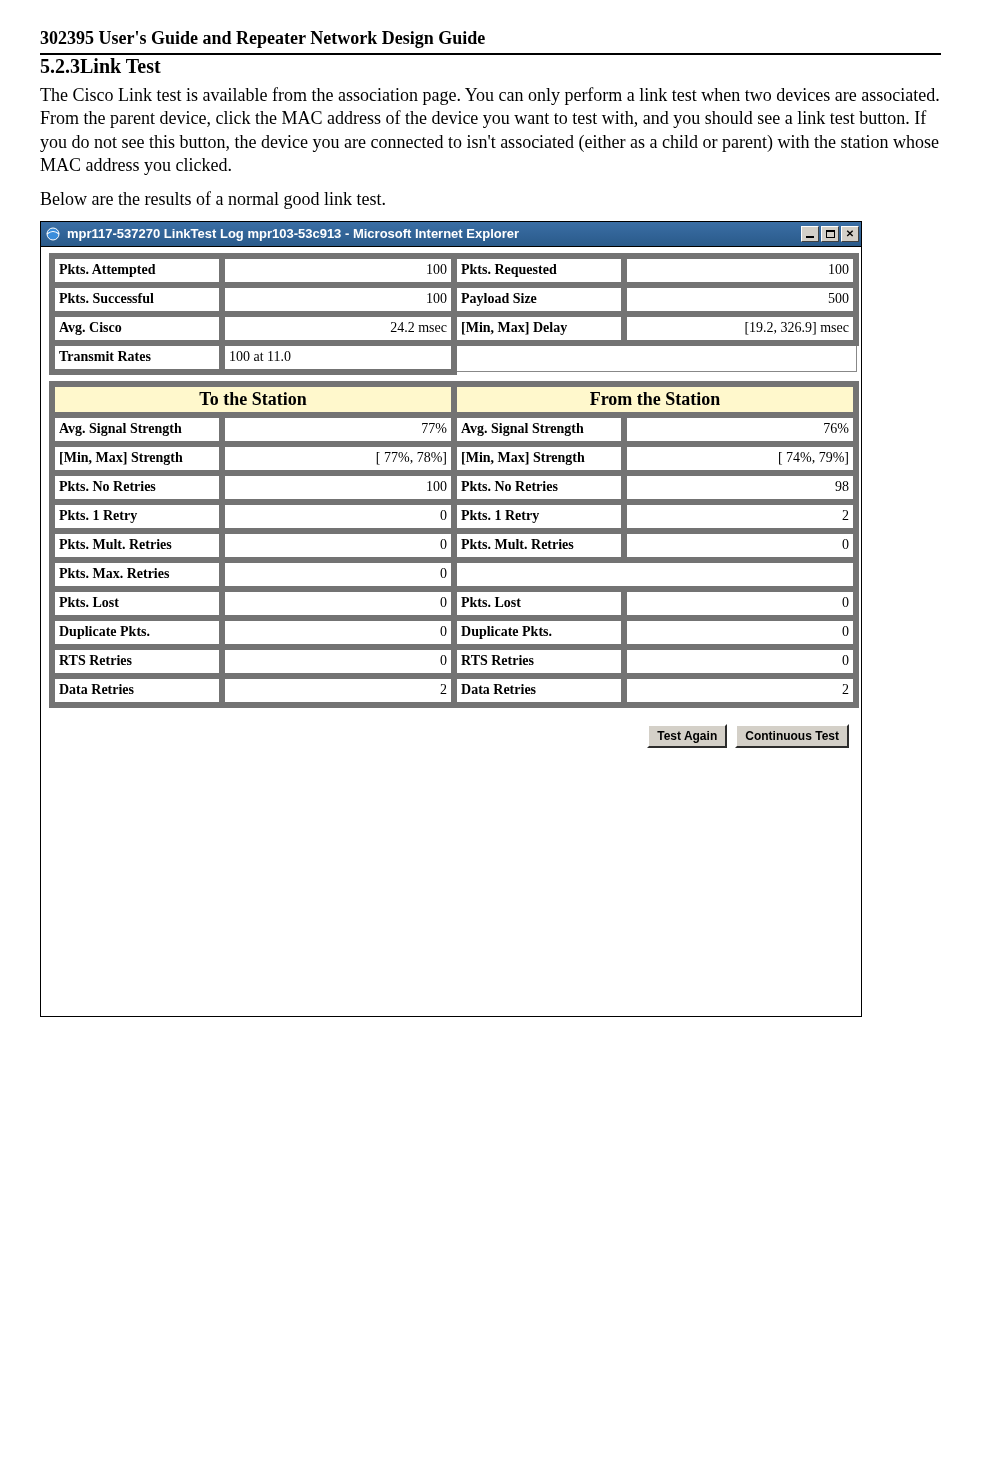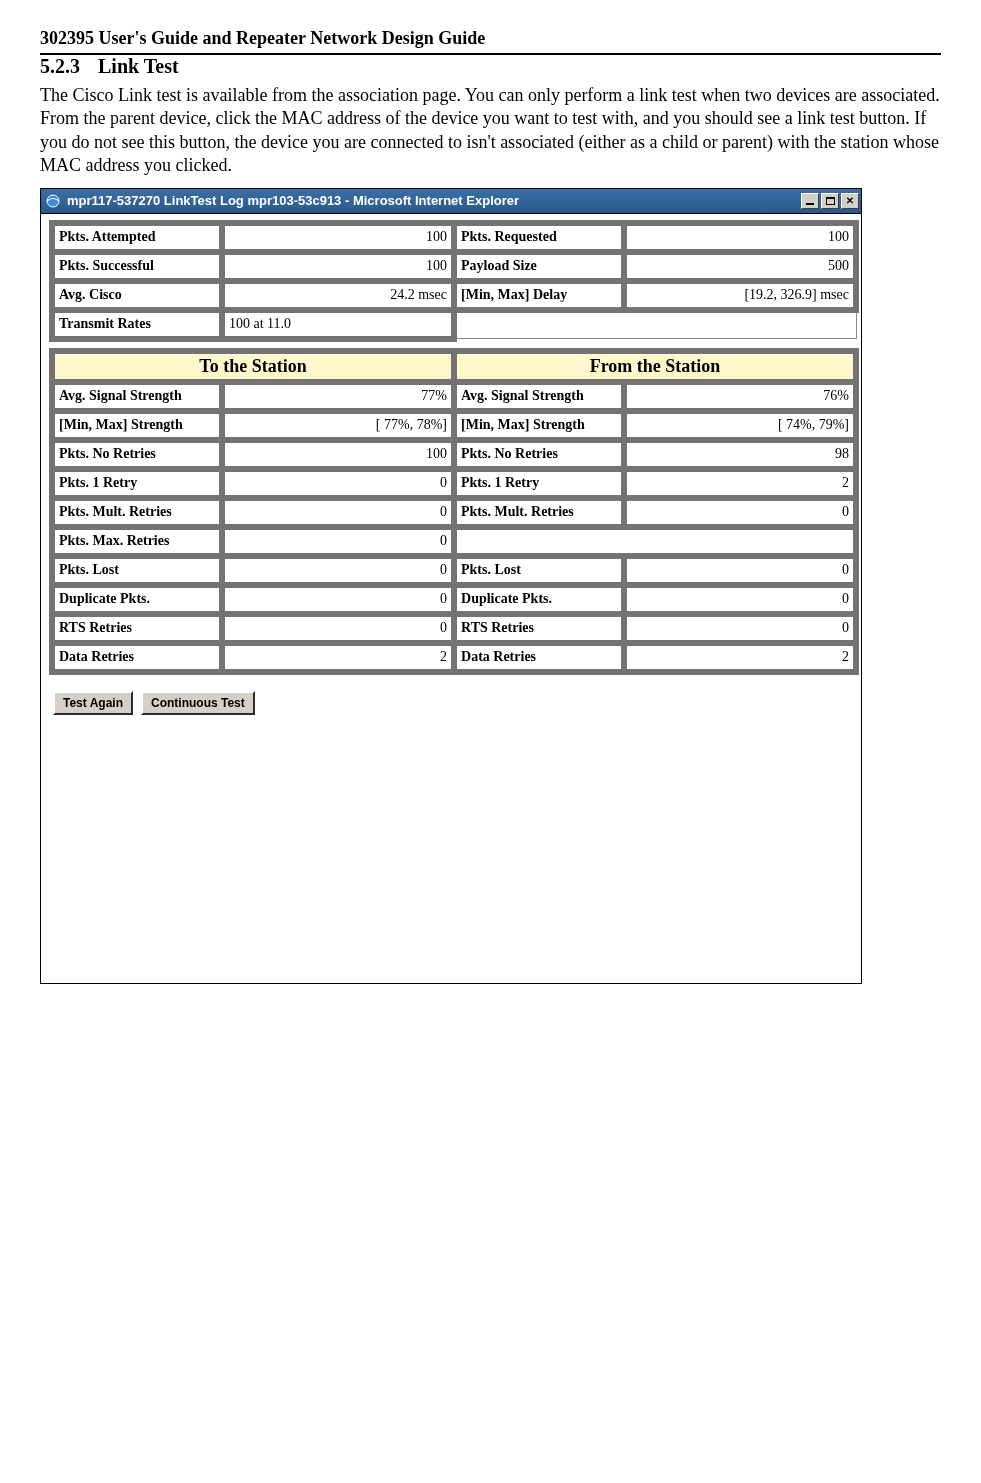--- a/index.html
+++ b/index.html
@@ -21,21 +21,21 @@
     font-size: 18px;
     border-bottom: 2px solid #000;
     padding-bottom: 4px;
   }
   .section-heading {
     font-weight: bold;
     font-size: 20px;
     margin-bottom: 6px;
   }
   .section-heading .num {
-    margin-right: 18px;
+    margin-right: 0;
     text-align: center;
   }
   .body-para {
     font-size: 18px;
     line-height: 1.3;
     margin: 4px 0 10px 0;
   }
   .screenshot {
     width: 820px;
     border: 1px solid #000;
@@ -132,21 +132,21 @@
   .val { text-align: right; }
   .val-left { text-align: left; }
   th.section-hdr {
     background: #fff8cc;
     font-weight: bold;
     font-size: 18px;
     text-align: center;
     padding: 2px 0;
   }
   .btn-row {
-    text-align: left;
+    text-align: right;
     padding: 10px 4px 0 0;
   }
   .cisco-btn {
     display: inline-block;
     font-family: Tahoma, Arial, sans-serif;
     font-size: 12px;
     font-weight: bold;
     padding: 3px 8px;
     background: #d4d0c8;
     border: 2px outset #fff;
@@ -174,20 +174,21 @@
 
 <div class="page">
 
   <div class="running-head">302395 User's Guide and Repeater Network Design Guide</div>
 
   <div class="section-heading">
     <span class="num">5.2.3</span><span>Link Test</span>
   </div>
 
   <p class="body-para">The Cisco Link test is available from the association page. You can only perform a link test when two devices are associated. From the parent device, click the MAC address of the device you want to test with, and you should see a link test button. If you do not see this button, the device you are connected to isn't associated (either as a child or parent) with the station whose MAC address you clicked.</p>
+  <p class="body-para">Below are the results of a normal good link test.</p>
 
   <div class="screenshot">
     <div class="titlebar">
       <span class="ie-icon">
         <svg viewBox="0 0 16 16" width="16" height="16">
           <circle cx="8" cy="8" r="6" fill="#3a8ddb" stroke="#fff" stroke-width="1"></circle>
           <path d="M2 8 Q8 3 14 8" stroke="#fff" stroke-width="1.2" fill="none"></path>
         </svg>
       </span>
       <span class="title-text">mpr117-537270 LinkTest Log mpr103-53c913 - Microsoft Internet Explorer</span>

